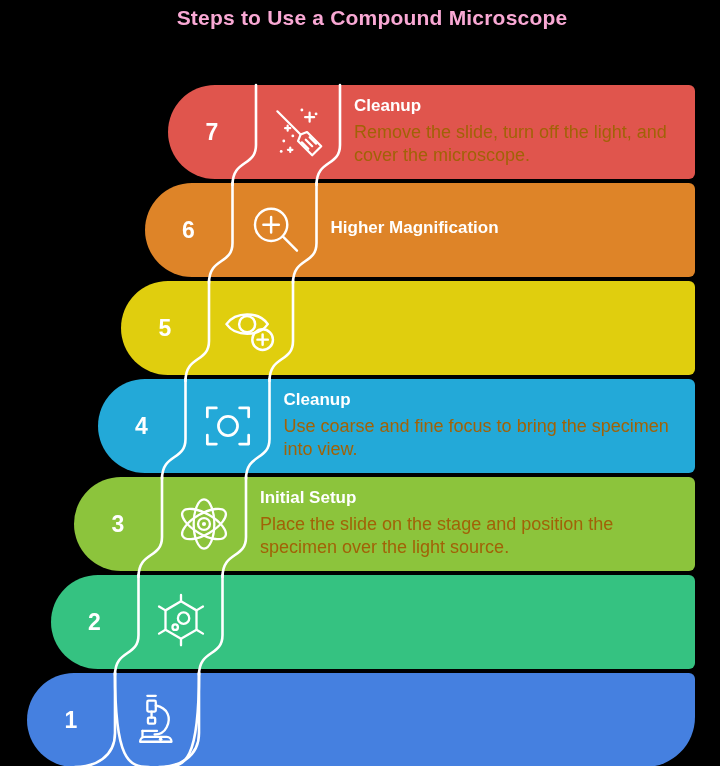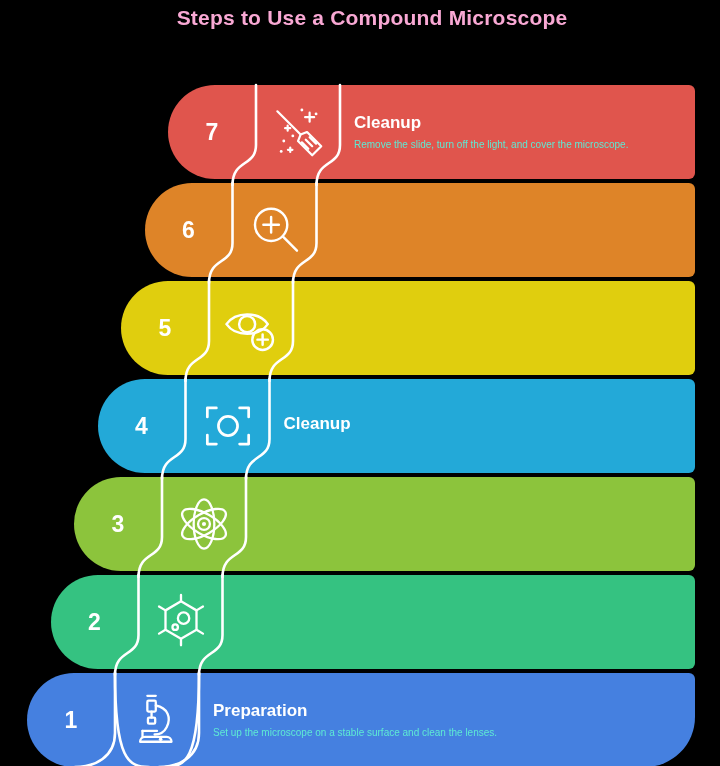--- a/index.html
+++ b/index.html
@@ -86,22 +86,22 @@
   }
   .step-title {
     font-size: 17px;
     font-weight: bold;
     color: #ffffff;
     line-height: 1.15;
     margin-bottom: 5px;
     font-family: "Liberation Sans", sans-serif;
   }
   .step-desc {
-    font-size: 10px;
-    color: #5eead4;
+    font-size: 18px;
+    color: #a16207;
     line-height: 1.32;
     font-family: "Liberation Sans", sans-serif;
   }
 
   
   .dividers {
     position: absolute;
     inset: 0;
     z-index: 4;
     pointer-events: none;
@@ -149,20 +149,21 @@
     </div>
     <div class="icon-cell">
 
     <svg width="62" height="62" viewBox="0 0 48 48" fill="none" stroke="#fff" stroke-width="1.9" stroke-linecap="round" stroke-linejoin="round">
       <circle cx="21" cy="20" r="12.5"></circle>
       <path d="M21 14 v12 M15 20 h12"></path>
       <path d="M30 29 L41 40"></path>
     </svg>
     </div>
     <div class="text-cell">
+      <div class="step-title">Higher Magnification</div>
     </div>
       </div>
       <div class="step" style="left: 121px; top: 196px; width: 574px;">
     <div class="step-bg" style="background:#e0ce0e"></div>
     <div class="num-cell">
       <span class="num">5</span>
     </div>
     <div class="icon-cell">
 
     <svg width="62" height="62" viewBox="0 0 48 48" fill="none" stroke="#fff" stroke-width="1.9" stroke-linecap="round" stroke-linejoin="round">
@@ -183,36 +184,41 @@
     <svg width="62" height="62" viewBox="0 0 48 48" fill="none" stroke="#fff" stroke-width="2.1" stroke-linecap="round" stroke-linejoin="round">
       <path d="M8 17 V10 H15"></path>
       <path d="M33 10 H40 V17"></path>
       <path d="M40 31 V38 H33"></path>
       <path d="M15 38 H8 V31"></path>
       <circle cx="24" cy="24" r="7.4"></circle>
     </svg>
     </div>
     <div class="text-cell">
       <div class="step-title">Cleanup</div>
+      <div class="step-desc">Use coarse and fine focus to bring the specimen into view.</div>
     </div>
       </div>
       <div class="step" style="left: 74px; top: 392px; width: 621px;">
     <div class="step-bg" style="background:#8cc43c"></div>
     <div class="num-cell">
       <span class="num">3</span>
     </div>
     <div class="icon-cell">
 
     <svg width="62" height="62" viewBox="0 0 48 48" fill="none" stroke="#fff" stroke-width="1.8" stroke-linecap="round" stroke-linejoin="round">
       <ellipse cx="24" cy="24" rx="8" ry="19"></ellipse>
       <ellipse cx="24" cy="24" rx="8" ry="19" transform="rotate(60 24 24)"></ellipse>
       <ellipse cx="24" cy="24" rx="8" ry="19" transform="rotate(120 24 24)"></ellipse>
       <circle cx="24" cy="24" r="4.6"></circle>
       <circle cx="24" cy="24" r="1.6" fill="#fff" stroke="none"></circle>
     </svg>
+    </div>
+    <div class="text-cell">
+      <div class="step-title">Initial Setup</div>
+      <div class="step-desc">Place the slide on the stage and position the specimen over the light source.</div>
     </div>
       </div>
       <div class="step" style="left: 50.5px; top: 490px; width: 644.5px;">
     <div class="step-bg" style="background:#35c281"></div>
     <div class="num-cell">
       <span class="num">2</span>
     </div>
     <div class="icon-cell">
 
     <svg width="62" height="62" viewBox="0 0 48 48" fill="none" stroke="#fff" stroke-width="1.8" stroke-linecap="round" stroke-linejoin="round">
@@ -236,24 +242,20 @@
       <path d="M16 4 h7"></path>
       <rect x="16" y="8" width="7" height="9" rx="1"></rect>
       <path d="M19.5 17 v5"></path>
       <rect x="16.5" y="22" width="6" height="5" rx="1"></rect>
       <path d="M23 12 C33 14, 36 22, 32 30 C30 34, 26 36, 22 36"></path>
       <path d="M12 33 h12"></path>
       <path d="M12 33 v5"></path>
       <path d="M10 42 h26 a4 4 0 0 0 -4 -4 H14 a4 4 0 0 0 -4 4 Z"></path>
       <circle cx="27" cy="40" r="1.5" fill="#fff" stroke="none"></circle>
     </svg>
-    </div>
-    <div class="text-cell">
-      <div class="step-title">Preparation</div>
-      <div class="step-desc">Set up the microscope on a stable surface and clean the lenses.</div>
     </div>
       </div>
     </div>
 
   <svg class="dividers" id="divider-layer" width="720" height="766" viewBox="0 0 720 766" xmlns="http://www.w3.org/2000/svg">
       <path d="M 256 85 L 256 145 C 256 167, 232.5 159, 232.5 185" fill="none" stroke="#ffffff" stroke-width="2.6" stroke-linecap="round"></path>
       <path d="M 232.5 183 L 232.5 243 C 232.5 265, 209 257, 209 283" fill="none" stroke="#ffffff" stroke-width="2.6" stroke-linecap="round"></path>
       <path d="M 209 281 L 209 341 C 209 363, 185.5 355, 185.5 381" fill="none" stroke="#ffffff" stroke-width="2.6" stroke-linecap="round"></path>
       <path d="M 185.5 379 L 185.5 439 C 185.5 461, 162 453, 162 479" fill="none" stroke="#ffffff" stroke-width="2.6" stroke-linecap="round"></path>
       <path d="M 162 477 L 162 537 C 162 559, 138.5 551, 138.5 577" fill="none" stroke="#ffffff" stroke-width="2.6" stroke-linecap="round"></path>

